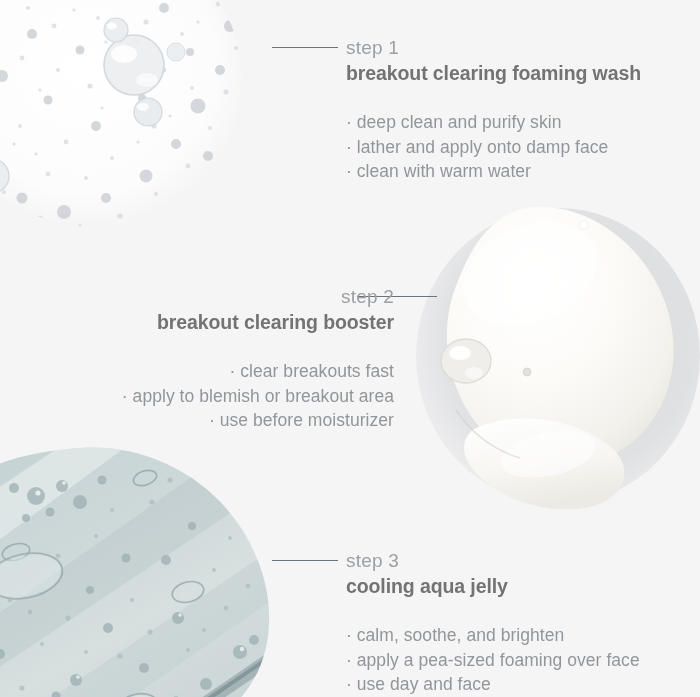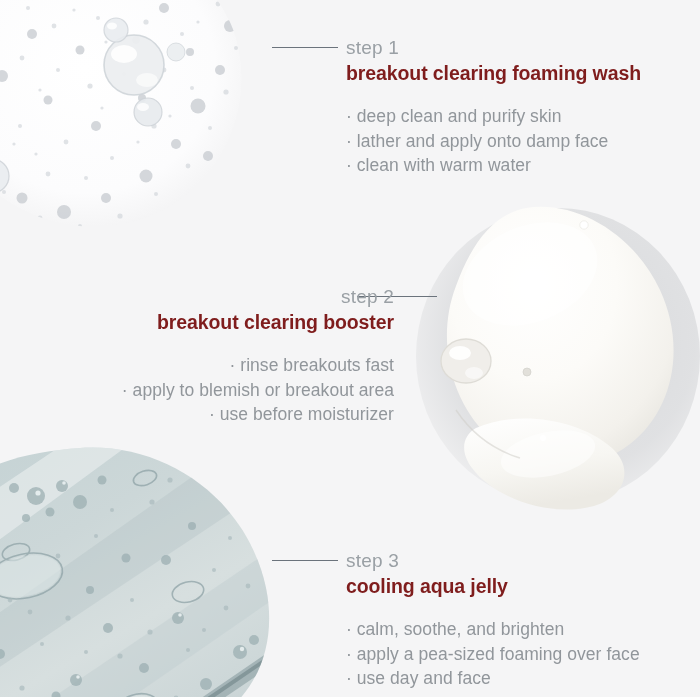--- a/index.html
+++ b/index.html
@@ -15,24 +15,24 @@
   .art{position:absolute;pointer-events:none;}
   svg.art{display:block;}
 
   
   .block{position:absolute;}
   .step-label{
     font-size:19px;color:#9aa0a5;letter-spacing:.2px;
     line-height:24px;font-weight:400;white-space:nowrap;
   }
   .step-title{
-    font-size:19.5px;font-weight:700;color:#7f1d1d;
+    font-size:19.5px;font-weight:700;color:#737373;
     line-height:26px;letter-spacing:-.1px;white-space:nowrap;
   }
-  .bullets{margin-top:18px;}
+  .bullets{margin-top:24px;}
   .bullet{
     font-size:17.5px;color:#91969b;line-height:24.5px;
     letter-spacing:.05px;white-space:nowrap;font-weight:400;
   }
   .align-right{text-align:right;padding-left:44px;}
   .align-left{text-align:left;}
 
   
   .conn{position:absolute;height:1px;background:#6b737c;}
 </style>
@@ -347,21 +347,21 @@
       <div class="bullet">· deep clean and purify skin</div>
       <div class="bullet">· lather and apply onto damp face</div>
       <div class="bullet">· clean with warm water</div>
     </div>
   </div>
 
   <div class="block align-right" style="left:0px;top:285px;width:350px;">
     <div class="step-label">step 2</div>
     <div class="step-title">breakout clearing booster</div>
     <div class="bullets">
-      <div class="bullet">· rinse breakouts fast</div>
+      <div class="bullet">· clear breakouts fast</div>
       <div class="bullet">· apply to blemish or breakout area</div>
       <div class="bullet">· use before moisturizer</div>
     </div>
   </div>
 
   <div class="block align-left" style="left:346px;top:549px;">
     <div class="step-label">step 3</div>
     <div class="step-title">cooling aqua jelly</div>
     <div class="bullets">
       <div class="bullet">· calm, soothe, and brighten</div>

